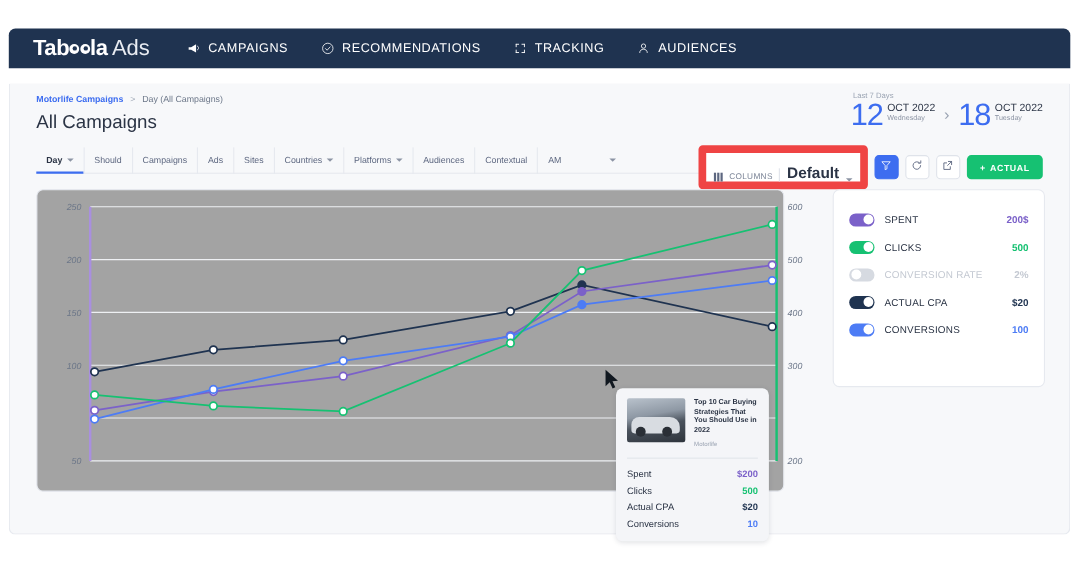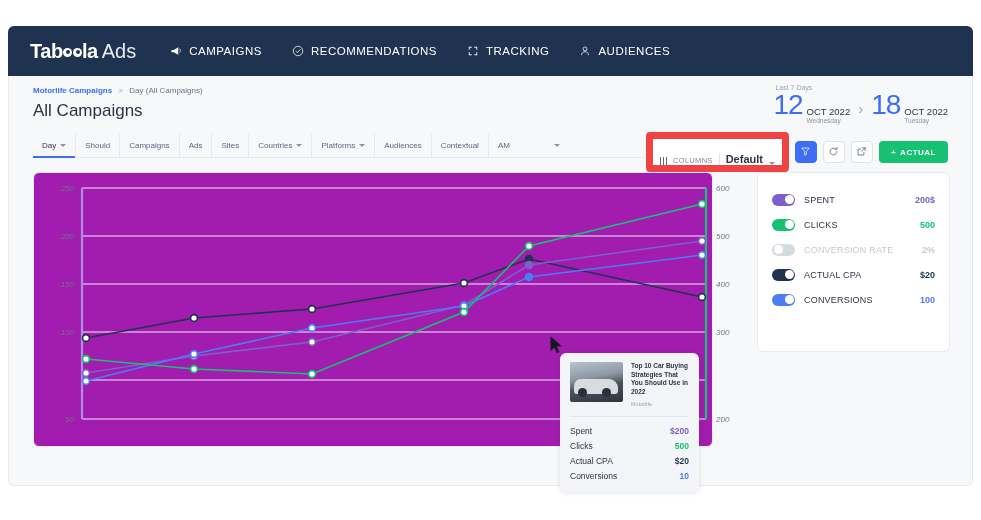--- a/index.html
+++ b/index.html
@@ -11,21 +11,21 @@
   }
   #app {
     position: relative;
     width: 981px; height: 520px;
     background: #ffffff;
   }
 
   
   .topnav {
     position: absolute; left: 8px; top: 26px;
-    width: 965px; height: 50px;
+    width: 965px; height: 36px;
     background: #1f3350;
     border-radius: 6px 6px 0 0;
     display: flex; align-items: center;
   }
   .logo {
     margin-left: 22px;
     display: flex; align-items: baseline;
     color: #ffffff;
     user-select: none;
   }
@@ -84,41 +84,41 @@
     position: absolute; right: 24px; top: 8px;
     display: flex; flex-direction: column; align-items: flex-start;
   }
   .dr-label { font-size: 7px; color: #9aa3b2; margin-left: 2px; margin-bottom: 1px; }
   .dr-row { display: flex; align-items: center; }
   .dr-block { display: flex; align-items: flex-start; }
   .dr-day {
     font-size: 28px; color: #3d6df0; font-weight: 300;
     line-height: 25px; letter-spacing: -1px;
   }
-  .dr-md { margin-left: 4px; margin-top: 14px; }
+  .dr-md { margin-left: 4px; margin-top: 1px; }
   .dr-mon { font-size: 9.5px; color: #2b3445; line-height: 11px; }
   .dr-dow { font-size: 6.5px; color: #8c94a4; line-height: 8px; }
   .dr-arrow { font-size: 15px; color: #9aa3b2; margin: 0 8px; font-weight: 300; }
 
   
   .tabsbar {
     position: absolute; left: 24px; top: 58px;
     width: 640px; height: 24px;
     display: flex; align-items: center;
     border-bottom: 1px solid #e6e9ef;
   }
   .tab {
     font-size: 8px; color: #5d6780; padding: 0 9px;
     display: flex; align-items: center; gap: 4px;
     height: 24px; cursor: pointer; white-space: nowrap;
     border-right: 1px solid #e6e9ef;
   }
   .tab:last-child { border-right: none; gap: 44px; }
   .tab.active {
-    color: #2b3445; font-weight: normal;
+    color: #2b3445; font-weight: bold;
     box-shadow: inset 0 -2px 0 #3d6df0;
   }
   .caret {
     width: 0; height: 0;
     border-left: 3px solid transparent; border-right: 3px solid transparent;
     border-top: 3px solid #8c94a4;
   }
   .beta {
     background: #3d6df0; color: #fff; font-size: 6px; font-weight: bold;
     border-radius: 3px; padding: 1.5px 4px; letter-spacing: 0.3px;
@@ -131,39 +131,39 @@
   }
   .columns-select {
     display: flex; align-items: flex-end; gap: 6px;
     background: #fff; border: 7px solid #ef4444; border-radius: 4px;
     height: 40px; padding: 0 7px; min-width: 130px; cursor: pointer;
   }
   .col-icon { display: flex; gap: 1.5px; align-items: center; }
   .col-icon i { display: block; width: 1.5px; height: 8px; background: #5d6780; }
   .col-label { font-size: 7.5px; color: #7b8496; letter-spacing: 0.3px; }
   .col-divider { width: 1px; height: 12px; background: #dfe3ea; }
-  .col-value { font-size: 11px; color: #2b3445; font-weight: bold; flex: 1; }
+  .col-value { font-size: 14px; color: #2b3445; font-weight: bold; flex: 1; }
   .icon-btn {
     width: 22px; height: 22px; border-radius: 4px;
     border: 1px solid #dfe3ea; background: #fff;
     display: flex; align-items: center; justify-content: center; cursor: pointer;
   }
   .icon-btn.primary { background: #3d6df0; border-color: #3d6df0; }
   .create-btn {
     height: 22px; background: #16c172; color: #fff;
     border-radius: 4px; display: flex; align-items: center;
     gap: 4px; padding: 0 12px; font-size: 8px; letter-spacing: 0.5px;
     cursor: pointer; font-weight: bold;
   }
 
   
   .chart-card {
     position: absolute; left: 24px; top: 96px;
     width: 680px; height: 275px;
-    background: #a21caf; border: 1px solid #e6e9ef; border-radius: 6px; font-style: italic;
+    background: #a3a3a3; border: 1px solid #e6e9ef; border-radius: 6px; font-style: italic;
   }
   .chart-svg { position: absolute; left: 0; top: 0; }
   .axis-text { font-size: 8px; fill: #6b7688; font-family: "Liberation Sans", sans-serif; }
 
   
   .legend-card {
     position: absolute; left: 748px; top: 96px;
     width: 193px; height: 180px;
     background: #fff; border: 1px solid #e6e9ef; border-radius: 6px;
     padding: 17px 14px;

